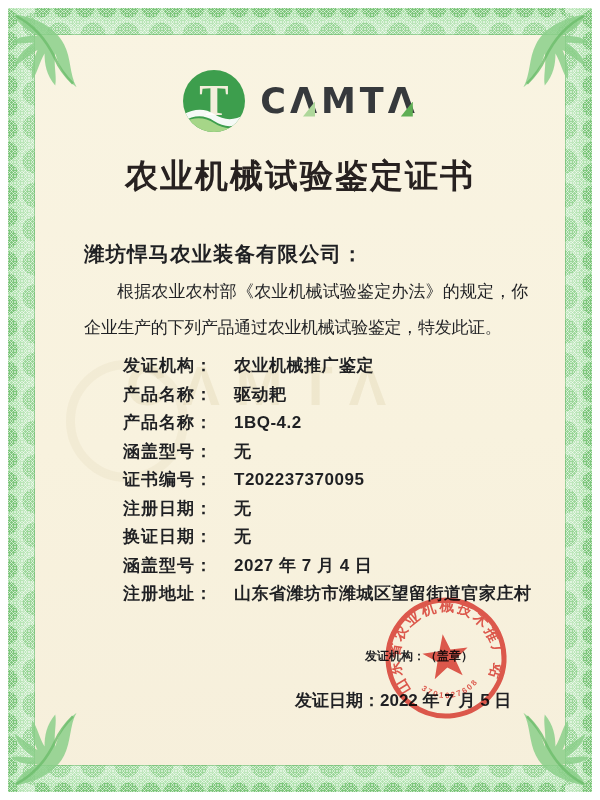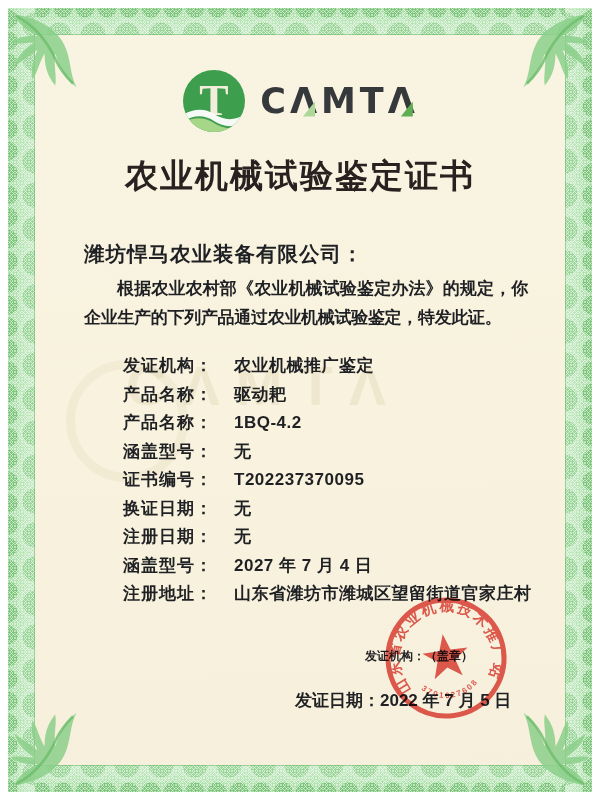--- a/index.html
+++ b/index.html
@@ -81,21 +81,21 @@
     text-align:center;font-family:Liberation Serif, serif;
     font-size:33px;font-weight:700;letter-spacing:2px;color:#272120;
   }
   
   .recipient{
     position:absolute;left:76px;top:216px;z-index:1;
     font-size:20.5px;font-weight:700;letter-spacing:1px;margin-top:16px;
   }
   .body-par{
     position:absolute;left:76px;top:266px;width:444px;z-index:1;
-    font-size:17px;font-weight:700;line-height:29px;
+    font-size:17px;font-weight:400;line-height:36px;
     text-indent:33px;letter-spacing:-0.3px;text-align:justify;
   }
   .fields{position:absolute;left:115px;top:344px;z-index:1;}
   .field-row{line-height:28.5px;font-size:17px;font-weight:700;white-space:nowrap;}
   .field-label{letter-spacing:1px;}
   .field-value{margin-left:21px;letter-spacing:.5px;text-align:right;}
   
   .issuer-line{position:absolute;left:357px;top:640px;z-index:1;font-size:12px;font-weight:700;white-space:nowrap;font-family:Liberation Mono, monospace;}
   .date-line{position:absolute;left:287px;top:681px;z-index:1;font-size:17px;font-weight:700;white-space:nowrap;}
   .seal{
@@ -161,22 +161,22 @@
 
   <div class="recipient">潍坊悍马农业装备有限公司：</div>
   <div class="body-par">根据农业农村部《农业机械试验鉴定办法》的规定，你企业生产的下列产品通过农业机械试验鉴定，特发此证。</div>
 
   <div class="fields">
     <div class="field-row"><span class="field-label">发证机构：</span><span class="field-value">农业机械推广鉴定</span></div>
     <div class="field-row"><span class="field-label">产品名称：</span><span class="field-value">驱动耙</span></div>
     <div class="field-row"><span class="field-label">产品名称：</span><span class="field-value">1BQ-4.2</span></div>
     <div class="field-row"><span class="field-label">涵盖型号：</span><span class="field-value">无</span></div>
     <div class="field-row"><span class="field-label">证书编号：</span><span class="field-value">T202237370095</span></div>
+    <div class="field-row"><span class="field-label">注册日期：</span><span class="field-value">无</span></div>
     <div class="field-row"><span class="field-label">换证日期：</span><span class="field-value">无</span></div>
-    <div class="field-row"><span class="field-label">注册日期：</span><span class="field-value">无</span></div>
     <div class="field-row"><span class="field-label">涵盖型号：</span><span class="field-value">2027 年 7 月 4 日</span></div>
     <div class="field-row"><span class="field-label">注册地址：</span><span class="field-value">山东省潍坊市潍城区望留街道官家庄村</span></div>
   </div>
 
   <div class="issuer-line"><span>发证机构：</span><span>（盖章）</span></div>
   <div class="date-line"><span>发证日期：</span><span>2022 年 7 月 5 日</span></div>
 
   <svg class="seal" viewBox="0 0 132 132">
     <circle cx="66" cy="66" r="58" fill="none" stroke="#e04640" stroke-width="5"></circle>
     <defs>

